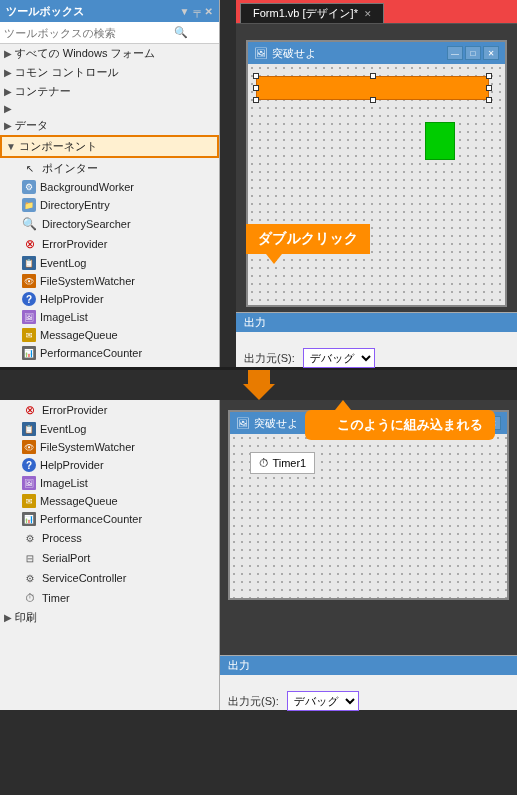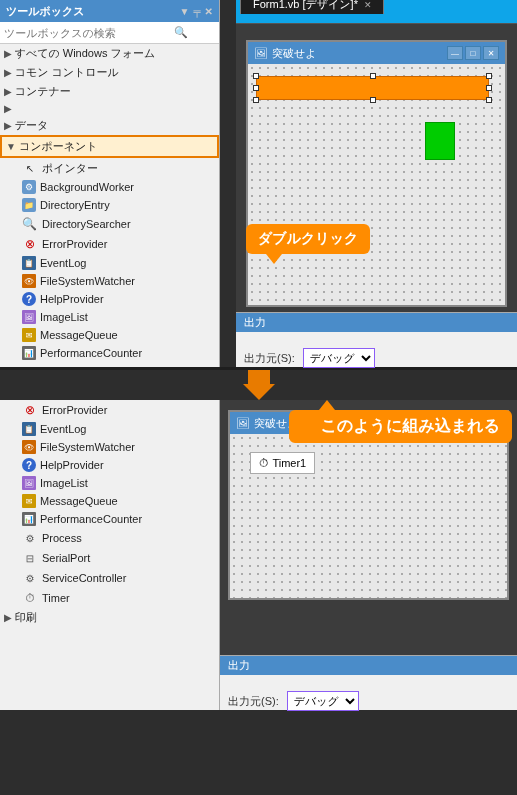--- a/index.html
+++ b/index.html
@@ -151,24 +151,24 @@
     
     .form-designer {
       flex: 1;
       background: #2a2a2a;
       display: flex;
       flex-direction: column;
     }
 
     .form-tabs {
       display: flex;
-      background: #0ea5e9;
+      background: #ef4444;
       height: 24px;
       align-items: flex-end;
-      padding: 9px 4px;
+      padding: 0 4px;
       border-bottom: 1px solid #555;
     }
 
     .form-tab {
       padding: 2px 12px;
       font-size: 11px;
       color: #ccc;
       background: #3c3c3c;
       border: 1px solid #555;
       border-bottom: none;
@@ -355,21 +355,21 @@
     }
 
     
     .tooltip-balloon {
       position: absolute;
       background: #ff8c00;
       color: white;
       font-size: 14px;
       font-weight: bold;
       padding: 6px 12px;
-      border-radius: 6px;
+      border-radius: 0;
       white-space: nowrap;
       z-index: 100;
     }
 
     .tooltip-balloon::after {
       content: '';
       position: absolute;
       left: 20px;
       bottom: -10px;
       border-left: 8px solid transparent;
@@ -665,21 +665,21 @@
           </div>
           <div class="form-body" style="height:calc(100% - 22px);position:relative;">
 
             <div class="timer1-component">
               <span class="timer-icon">⏱</span>
               <span>Timer1</span>
             </div>
           </div>
         </div>
 
-        <div class="tooltip-balloon2" style="top:10px; right:5px; font-size:16px;padding-left:32px;">
+        <div class="tooltip-balloon2" style="top:10px; right:22px; font-size:13px;padding-left:32px;">
           <span>このように組み込まれる</span>
         </div>
       </div>
 
       <div class="output-panel" style="height:55px;">
         <div class="output-title">
           <span>出力</span>
         </div>
         <div class="output-row">
           <label>出力元(S):</label>

